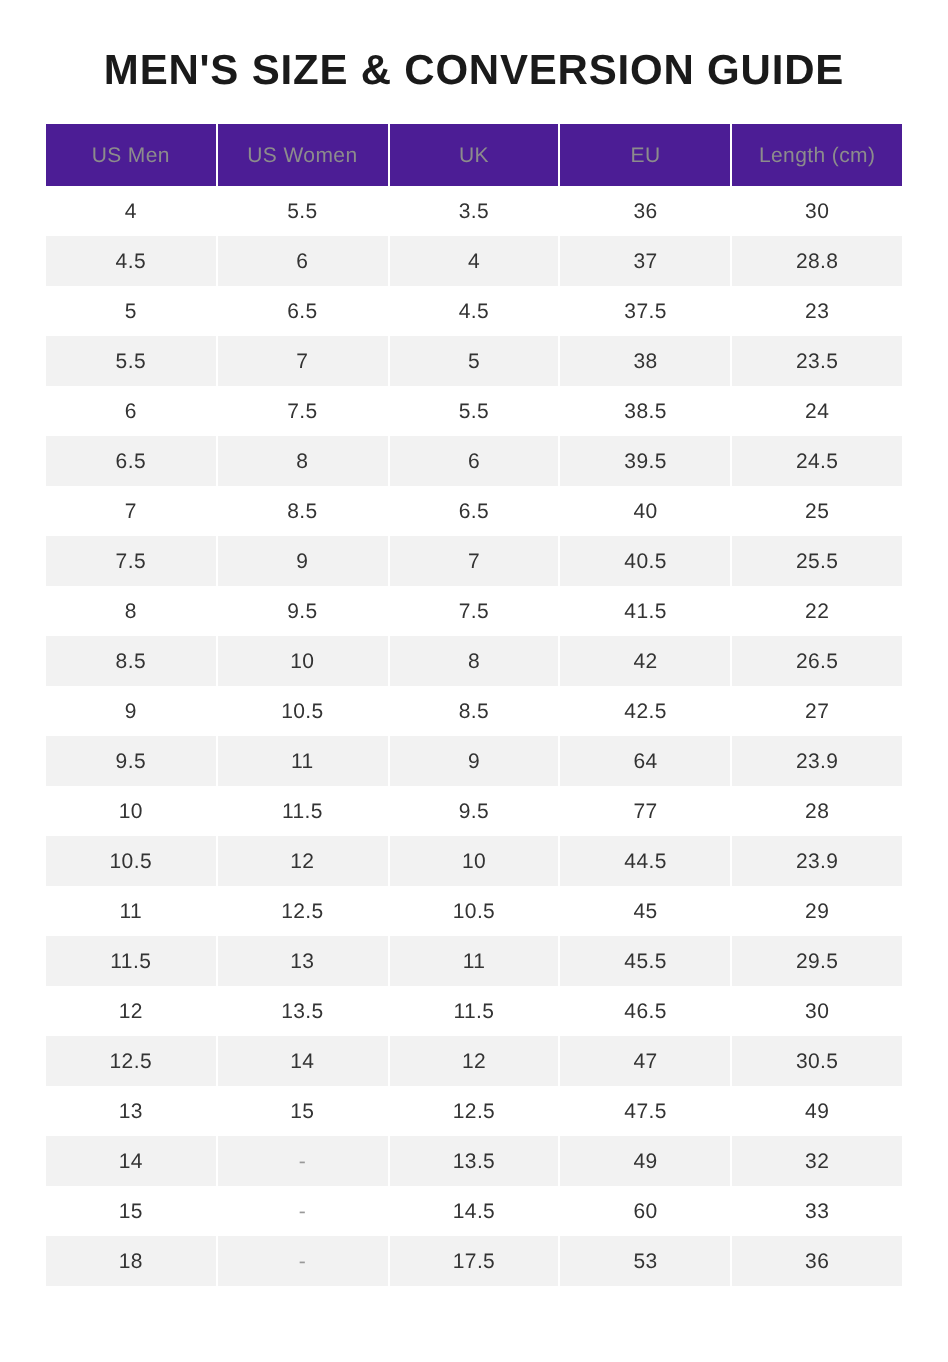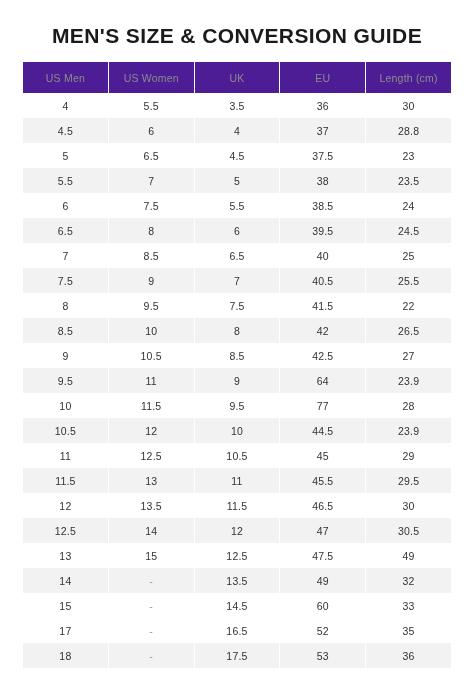--- a/index.html
+++ b/index.html
@@ -241,27 +241,20 @@
           <td>49</td>
           <td>32</td>
         </tr>
         <tr class="row-odd">
           <td>15</td>
           <td class="cell-empty">-</td>
           <td>14.5</td>
           <td>60</td>
           <td>33</td>
         </tr>
-        <tr class="row-odd">
-          <td>17</td>
-          <td class="cell-empty">-</td>
-          <td>16.5</td>
-          <td>52</td>
-          <td>35</td>
-        </tr>
         <tr class="row-even">
           <td>18</td>
           <td class="cell-empty">-</td>
           <td>17.5</td>
           <td>53</td>
           <td>36</td>
         </tr>
       </tbody>
   </table>
 

